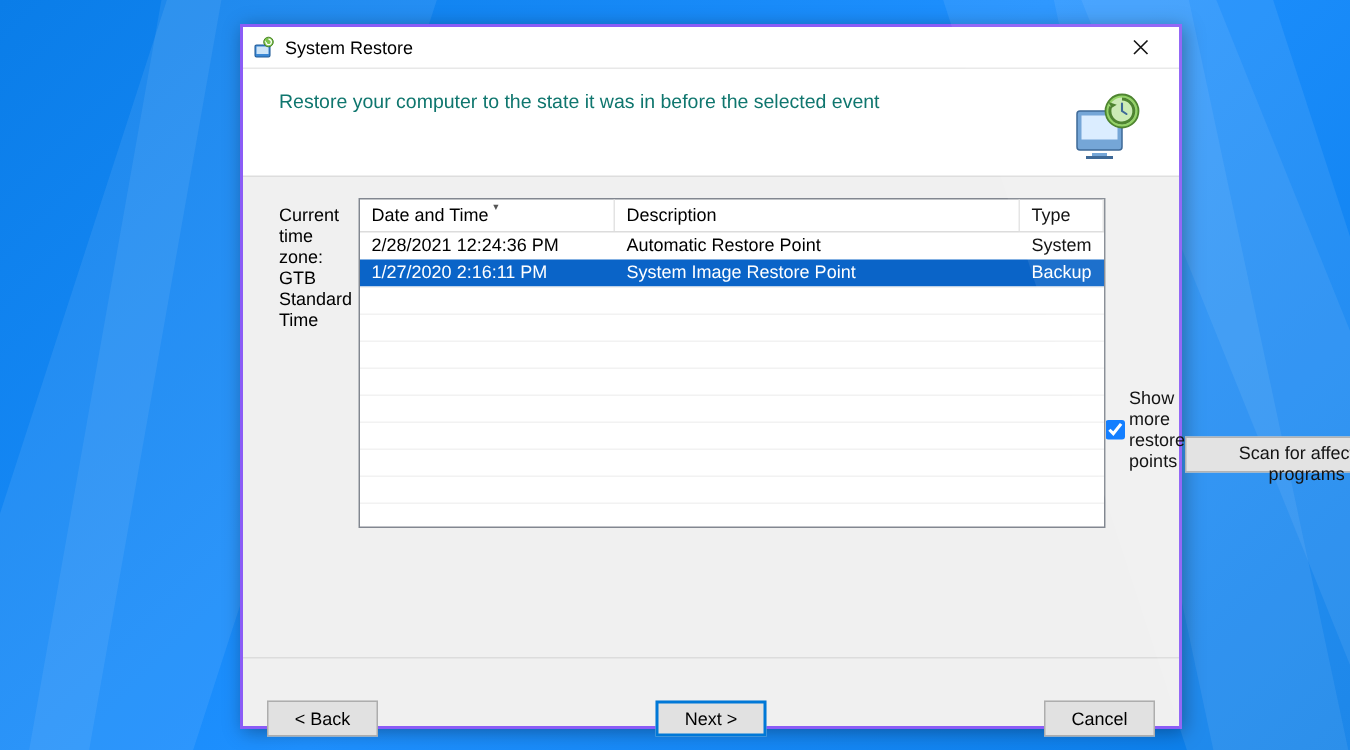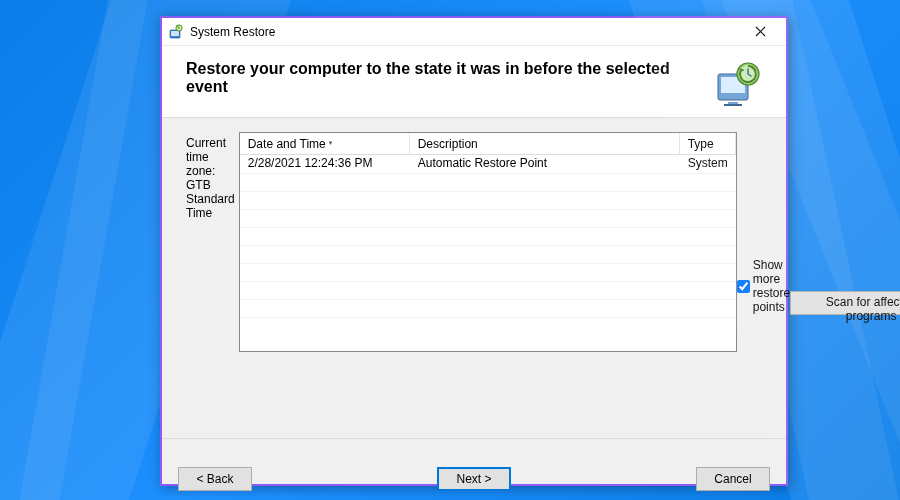--- a/index.html
+++ b/index.html
@@ -55,21 +55,21 @@
       width: 40px; height: 26px; display:flex; align-items:center; justify-content:center;
       cursor: pointer; font-size: 14px; color:#000;
     }
 
     .header {
       height: 72px; border-bottom: 1px solid #ddd;
       padding: 14px 24px 0 24px;
       display: flex; align-items: flex-start; justify-content: space-between;
       background: #fff;
     }
-    .header b { font-size: 16px; font-weight: bold; color:#000000; }
+    .header b { font-size: 13px; font-weight: normal; color:#0f766e; }
     .header .hicon { width: 48px; height: 48px; }
 
     .content {
       flex: 1; padding: 14px 20px 8px 20px;
       background: #f0f0f0;
       display: flex; flex-direction: row;
     }
     .tz { margin: 4px 4px 10px 4px; font-size: 12px; color:#000; }
 
     .listview {
@@ -77,21 +77,21 @@
       height: 220px;
       display: flex; flex-direction: column;
     }
     .lv-head {
       display: flex; height: 22px;
       border-bottom: 1px solid #dcdcdc;
     }
     .lv-head .col {
       border-right: 1px solid #e3e3e3;
       padding: 3px 8px; font-size: 12px; color:#000;
-      display:flex; align-items:center; gap:3px;
+      display:flex; align-items:flex-start; gap:3px;
       cursor: pointer;
     }
     .col-date { width: 170px; }
     .col-desc { width: 270px; }
     .col-type { flex: 1; border-right: none; }
     .sort-caret { font-size: 7px; color:#555; line-height:1; position:relative; top:-1px; }
 
     .lv-body { flex:1; overflow:hidden; }
     .lv-row { display:flex; height: 18px; font-size: 12px; }
     .lv-row .cell { padding: 1px 8px; white-space: nowrap; overflow:hidden; }
@@ -183,20 +183,25 @@
         <div class="col col-type">
           <span>Type</span>
         </div>
       </div>
       <div class="lv-body">
         <div class="lv-row">
           <div class="cell c1">2/28/2021 12:24:36 PM</div>
           <div class="cell c2">Automatic Restore Point</div>
           <div class="cell c3">System</div>
         </div>
+        <div class="lv-row selected">
+          <div class="cell c1">1/27/2020 2:16:11 PM</div>
+          <div class="cell c2">System Image Restore Point</div>
+          <div class="cell c3">Backup</div>
+        </div>
         <div class="lv-grid-row"></div>
         <div class="lv-grid-row"></div>
         <div class="lv-grid-row"></div>
         <div class="lv-grid-row"></div>
         <div class="lv-grid-row"></div>
         <div class="lv-grid-row"></div>
         <div class="lv-grid-row"></div>
         <div class="lv-grid-row"></div>
         <div class="lv-grid-row"></div>
 

